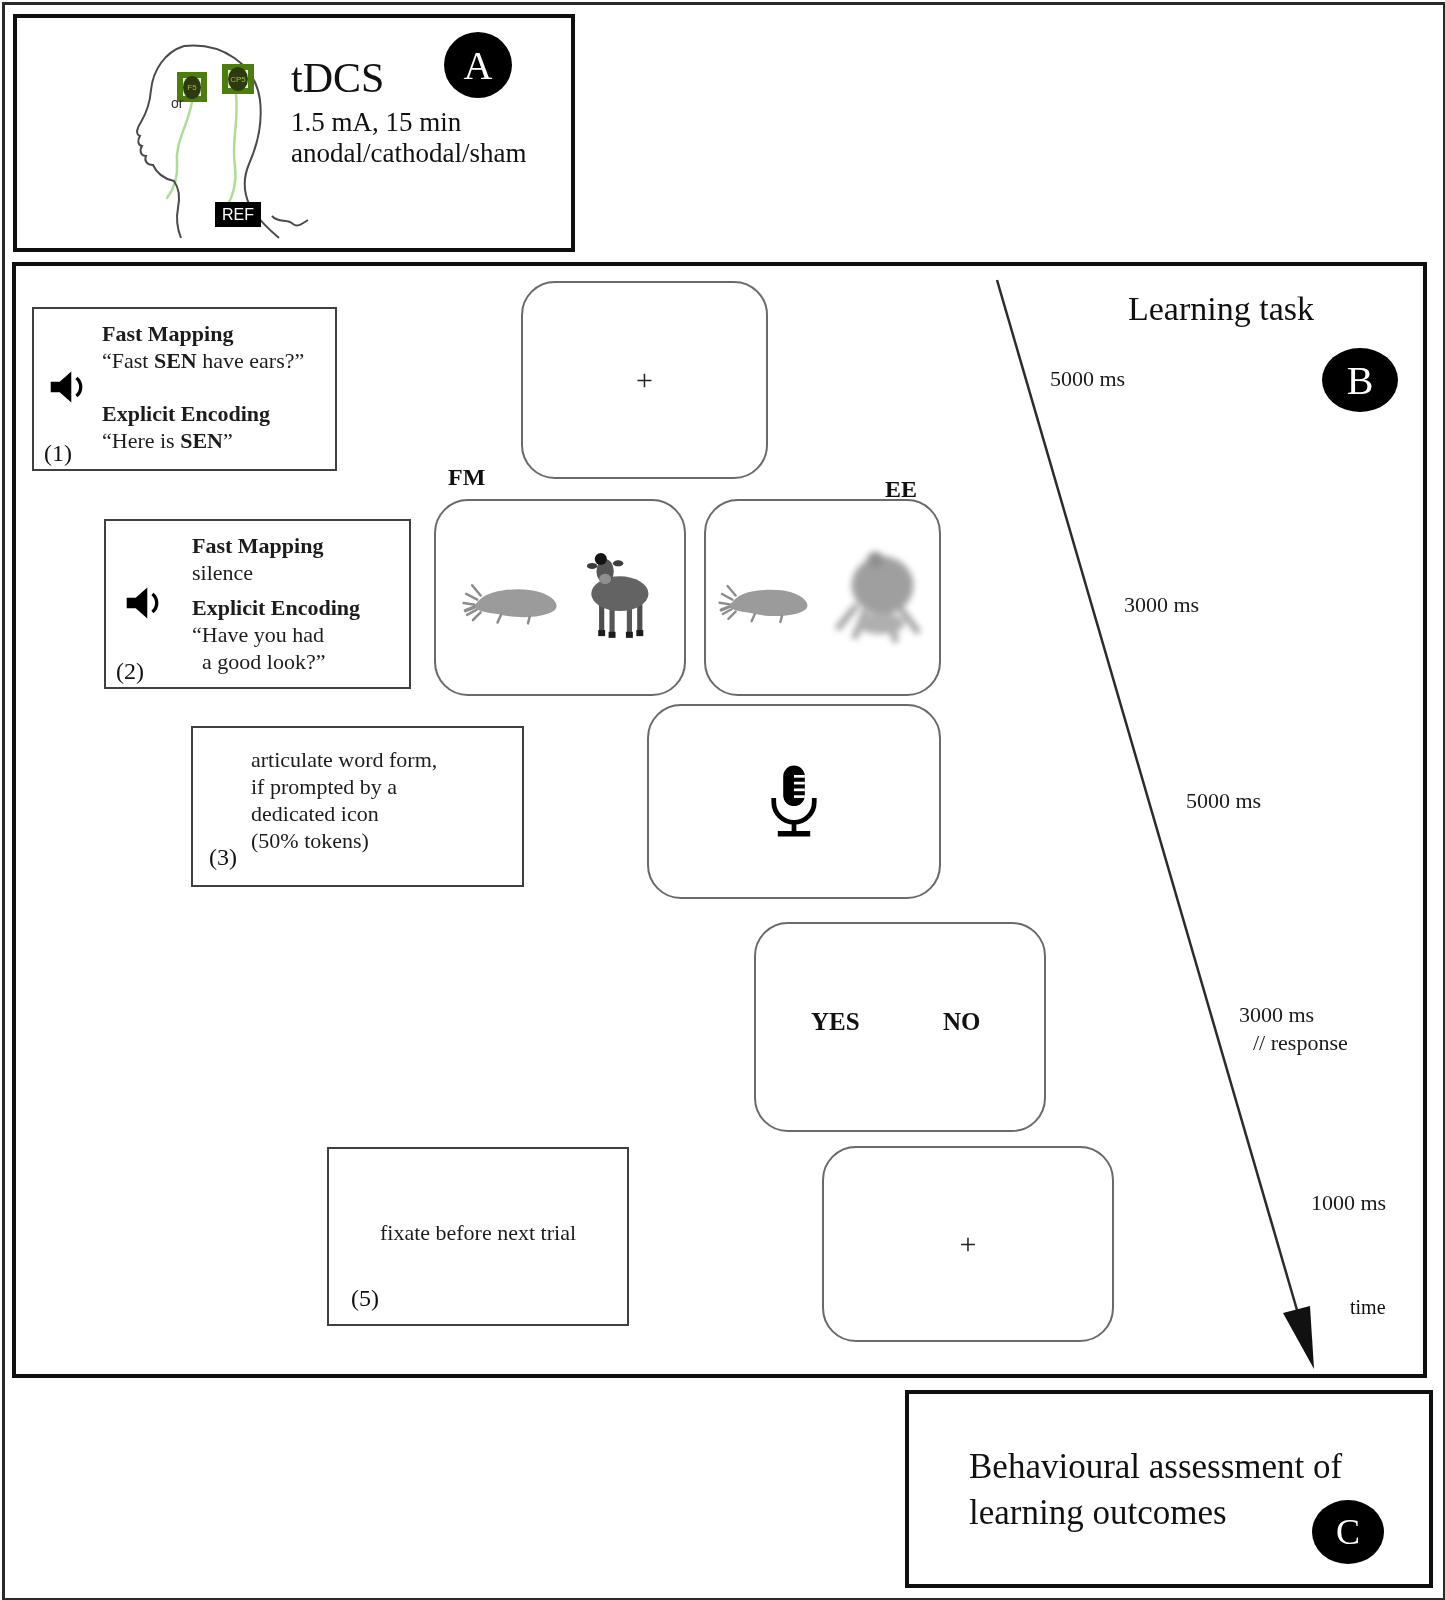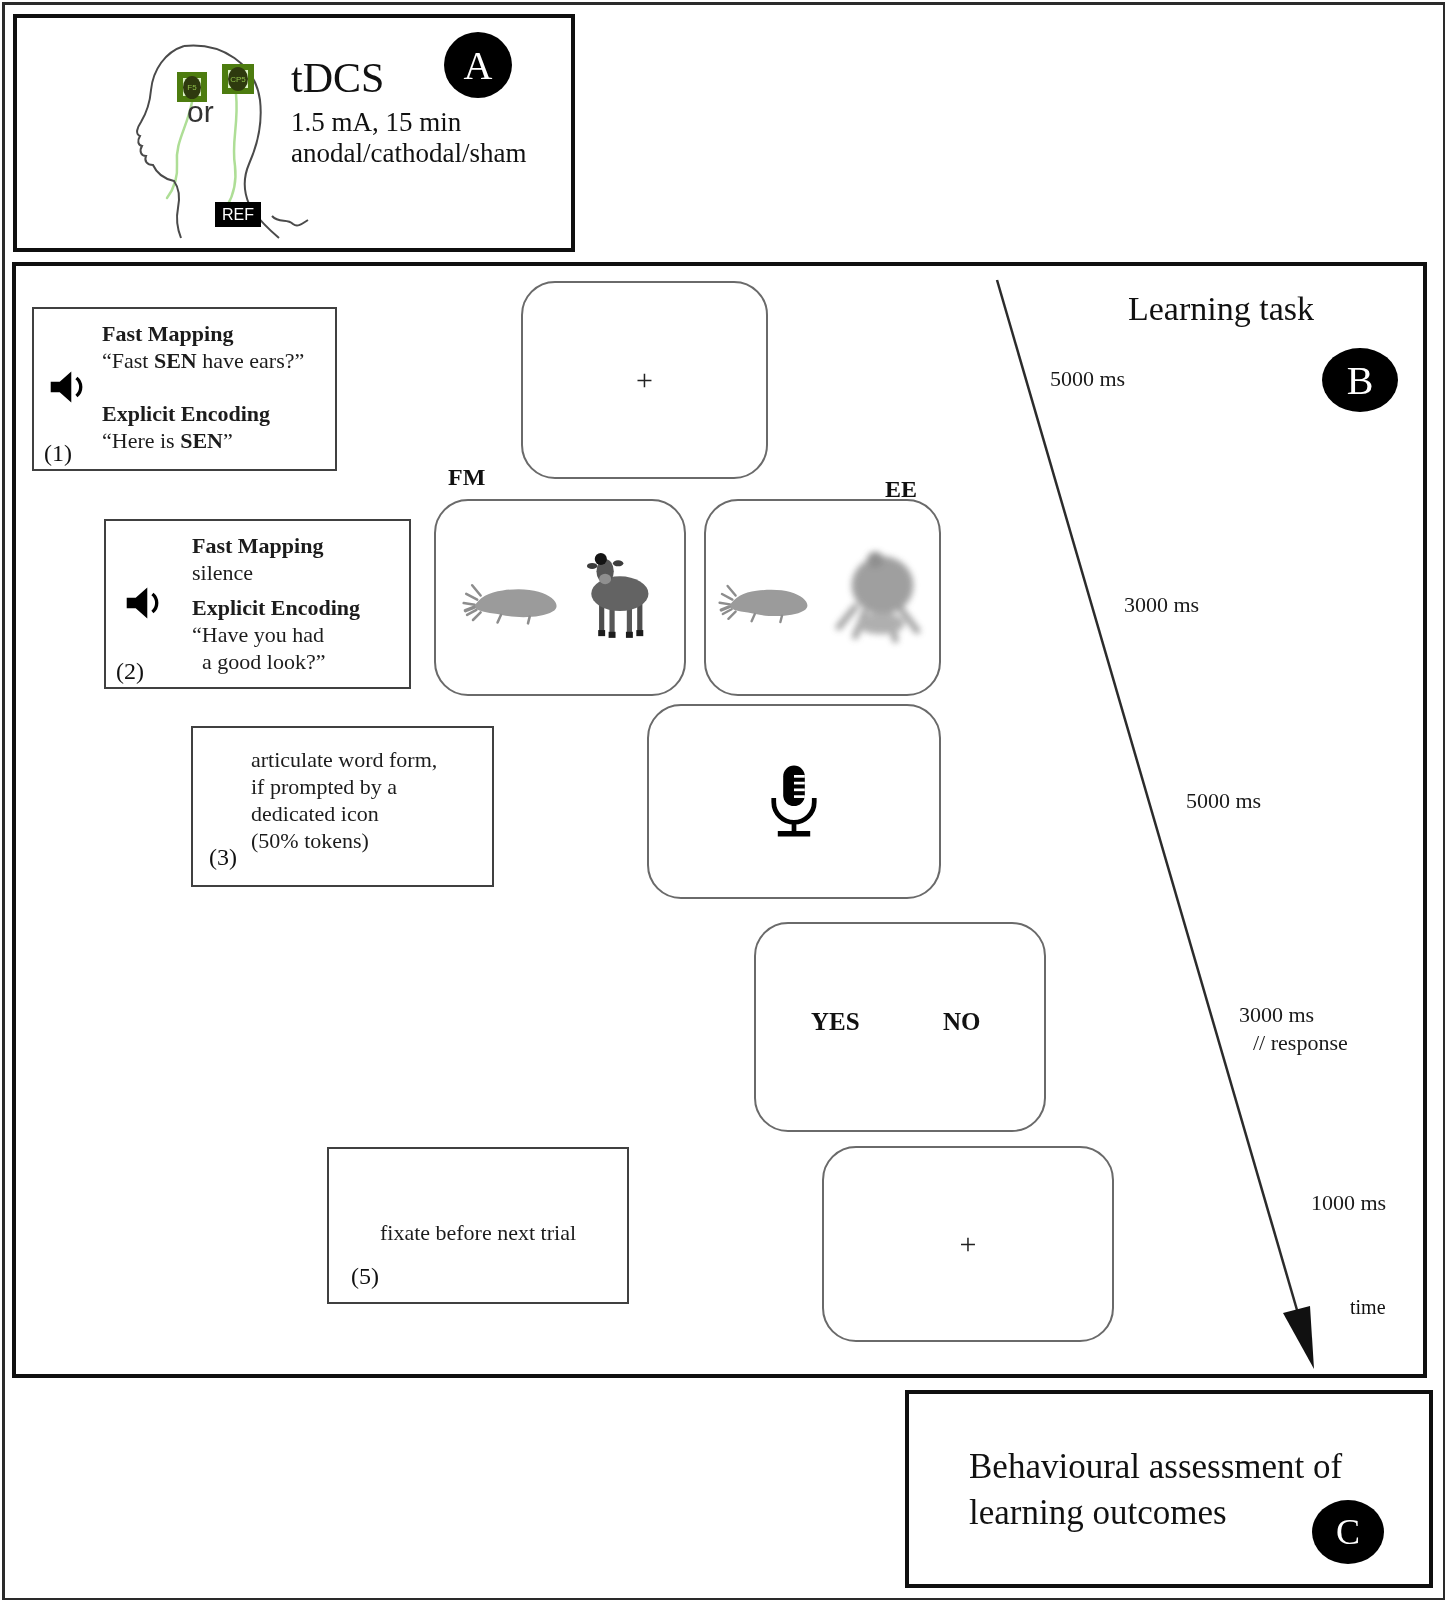--- a/index.html
+++ b/index.html
@@ -45,21 +45,21 @@
       <path d="M145 178 C152 186 160 180 166 186 C171 190 176 185 181 182" fill="none" stroke="#4a4a4a" stroke-width="2"></path>
     </svg>
 
     <div class="electrode" style="left:160px;top:54px;width:30px;height:30px;">
       <div class="pad sans" style="width:23px;height:23px;">F5</div>
     </div>
     <div class="electrode" style="left:205px;top:46px;width:32px;height:30px;">
       <div class="pad sans" style="width:24px;height:24px;">CP5</div>
     </div>
 
-    <span class="sans" style="position:absolute;left:170px;top:77px;font-size:30px;color:#333;">or</span>
+    <span class="sans" style="position:absolute;left:154px;top:77px;font-size:14px;color:#333;">or</span>
 
     <div class="sans" style="position:absolute;left:198px;top:184px;width:46px;height:25px;background:#000;color:#fff;
                 display:flex;align-items:center;justify-content:center;font-size:16px;">REF</div>
 
     <div style="position:absolute;left:274px;top:36px;font-size:42px;">tDCS</div>
     <div style="position:absolute;left:274px;top:89px;font-size:27px;line-height:31px;">
       <div>1.5 mA, 15 min</div>
       <div>anodal/cathodal/sham</div>
     </div>
 
@@ -191,32 +191,32 @@
       <div class="boxtext" style="position:absolute;left:86px;top:11px;">
         <div class="bold">Fast Mapping</div>
         <div>silence</div>
         <div class="bold" style="margin-top:8px;">Explicit Encoding</div>
         <div>“Have you had</div>
         <div style="margin-left:10px;">a good look?”</div>
       </div>
       <span class="stepnum">(2)</span>
     </div>
 
-    <div class="descbox" style="left:175px;top:460px;width:303px;height:161px;">
+    <div class="descbox" style="left:175px;top:460px;width:333px;height:161px;">
       <div class="boxtext" style="position:absolute;left:58px;top:18px;">
         <div>articulate word form,</div>
         <div>if prompted by a</div>
         <div>dedicated icon</div>
         <div>(50% tokens)</div>
       </div>
       <span class="stepnum" style="left:16px;bottom:14px;">(3)</span>
     </div>
 
 
-    <div class="descbox" style="left:311px;top:881px;width:302px;height:157px;">
+    <div class="descbox" style="left:311px;top:881px;width:302px;height:179px;">
       <div class="boxtext" style="position:absolute;left:0;top:70px;width:100%;text-align:center;">
         <div>fixate before next trial</div>
       </div>
       <span class="stepnum" style="left:22px;bottom:12px;">(5)</span>
     </div>
   </div>
 
   <div class="panel" style="left:905px;top:1390px;width:528px;height:198px;">
     <div style="position:absolute;left:60px;top:50px;font-size:35px;line-height:46px;">
       <div>Behavioural assessment of</div>

